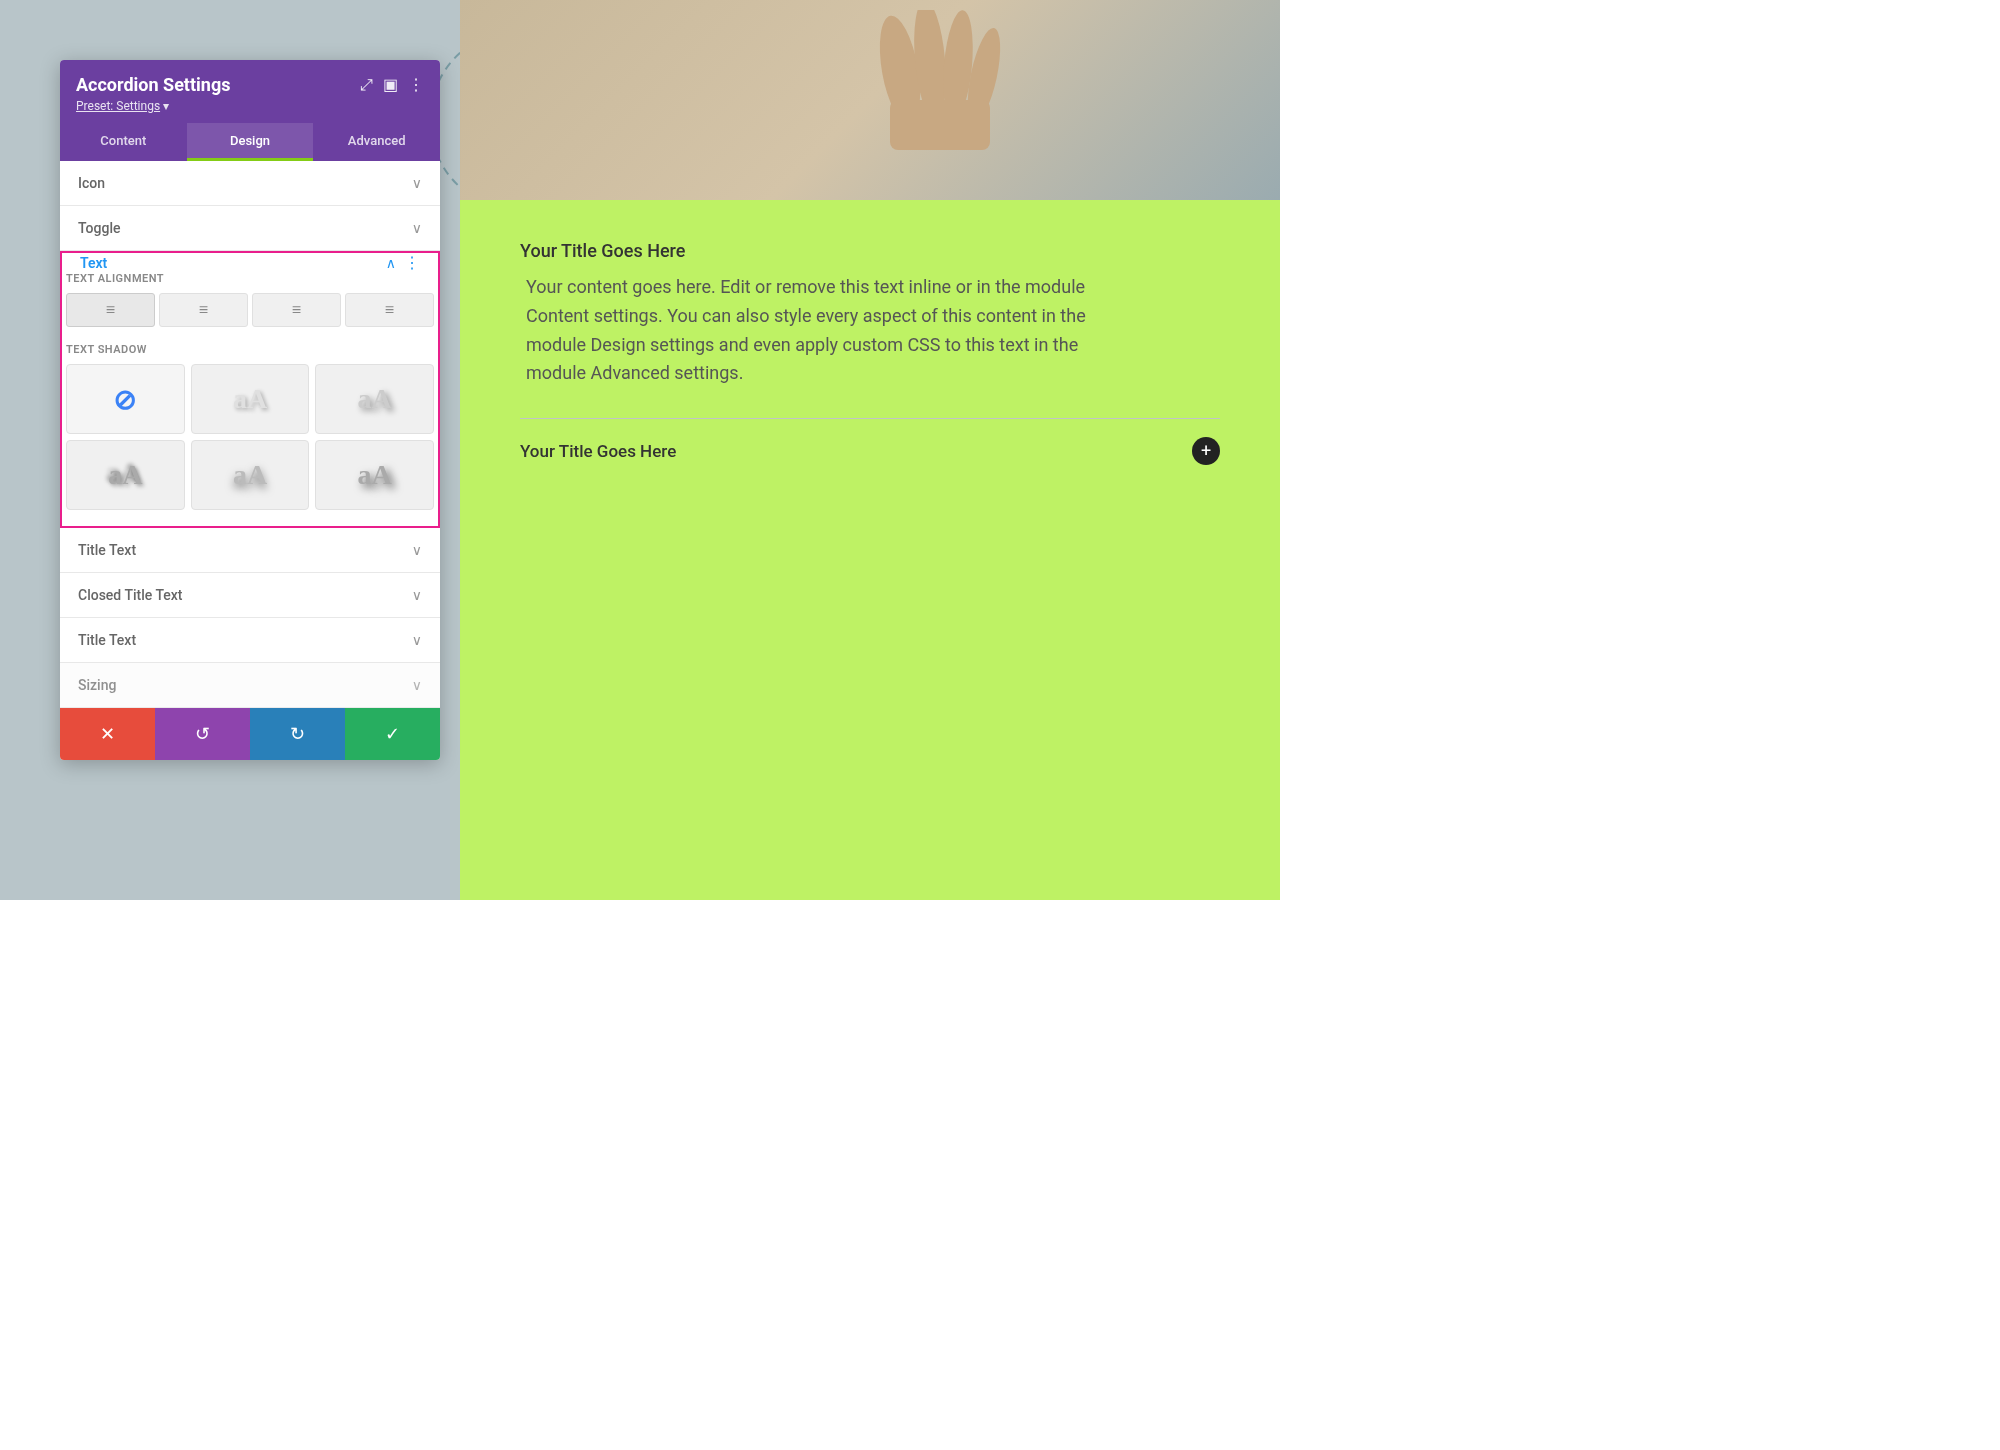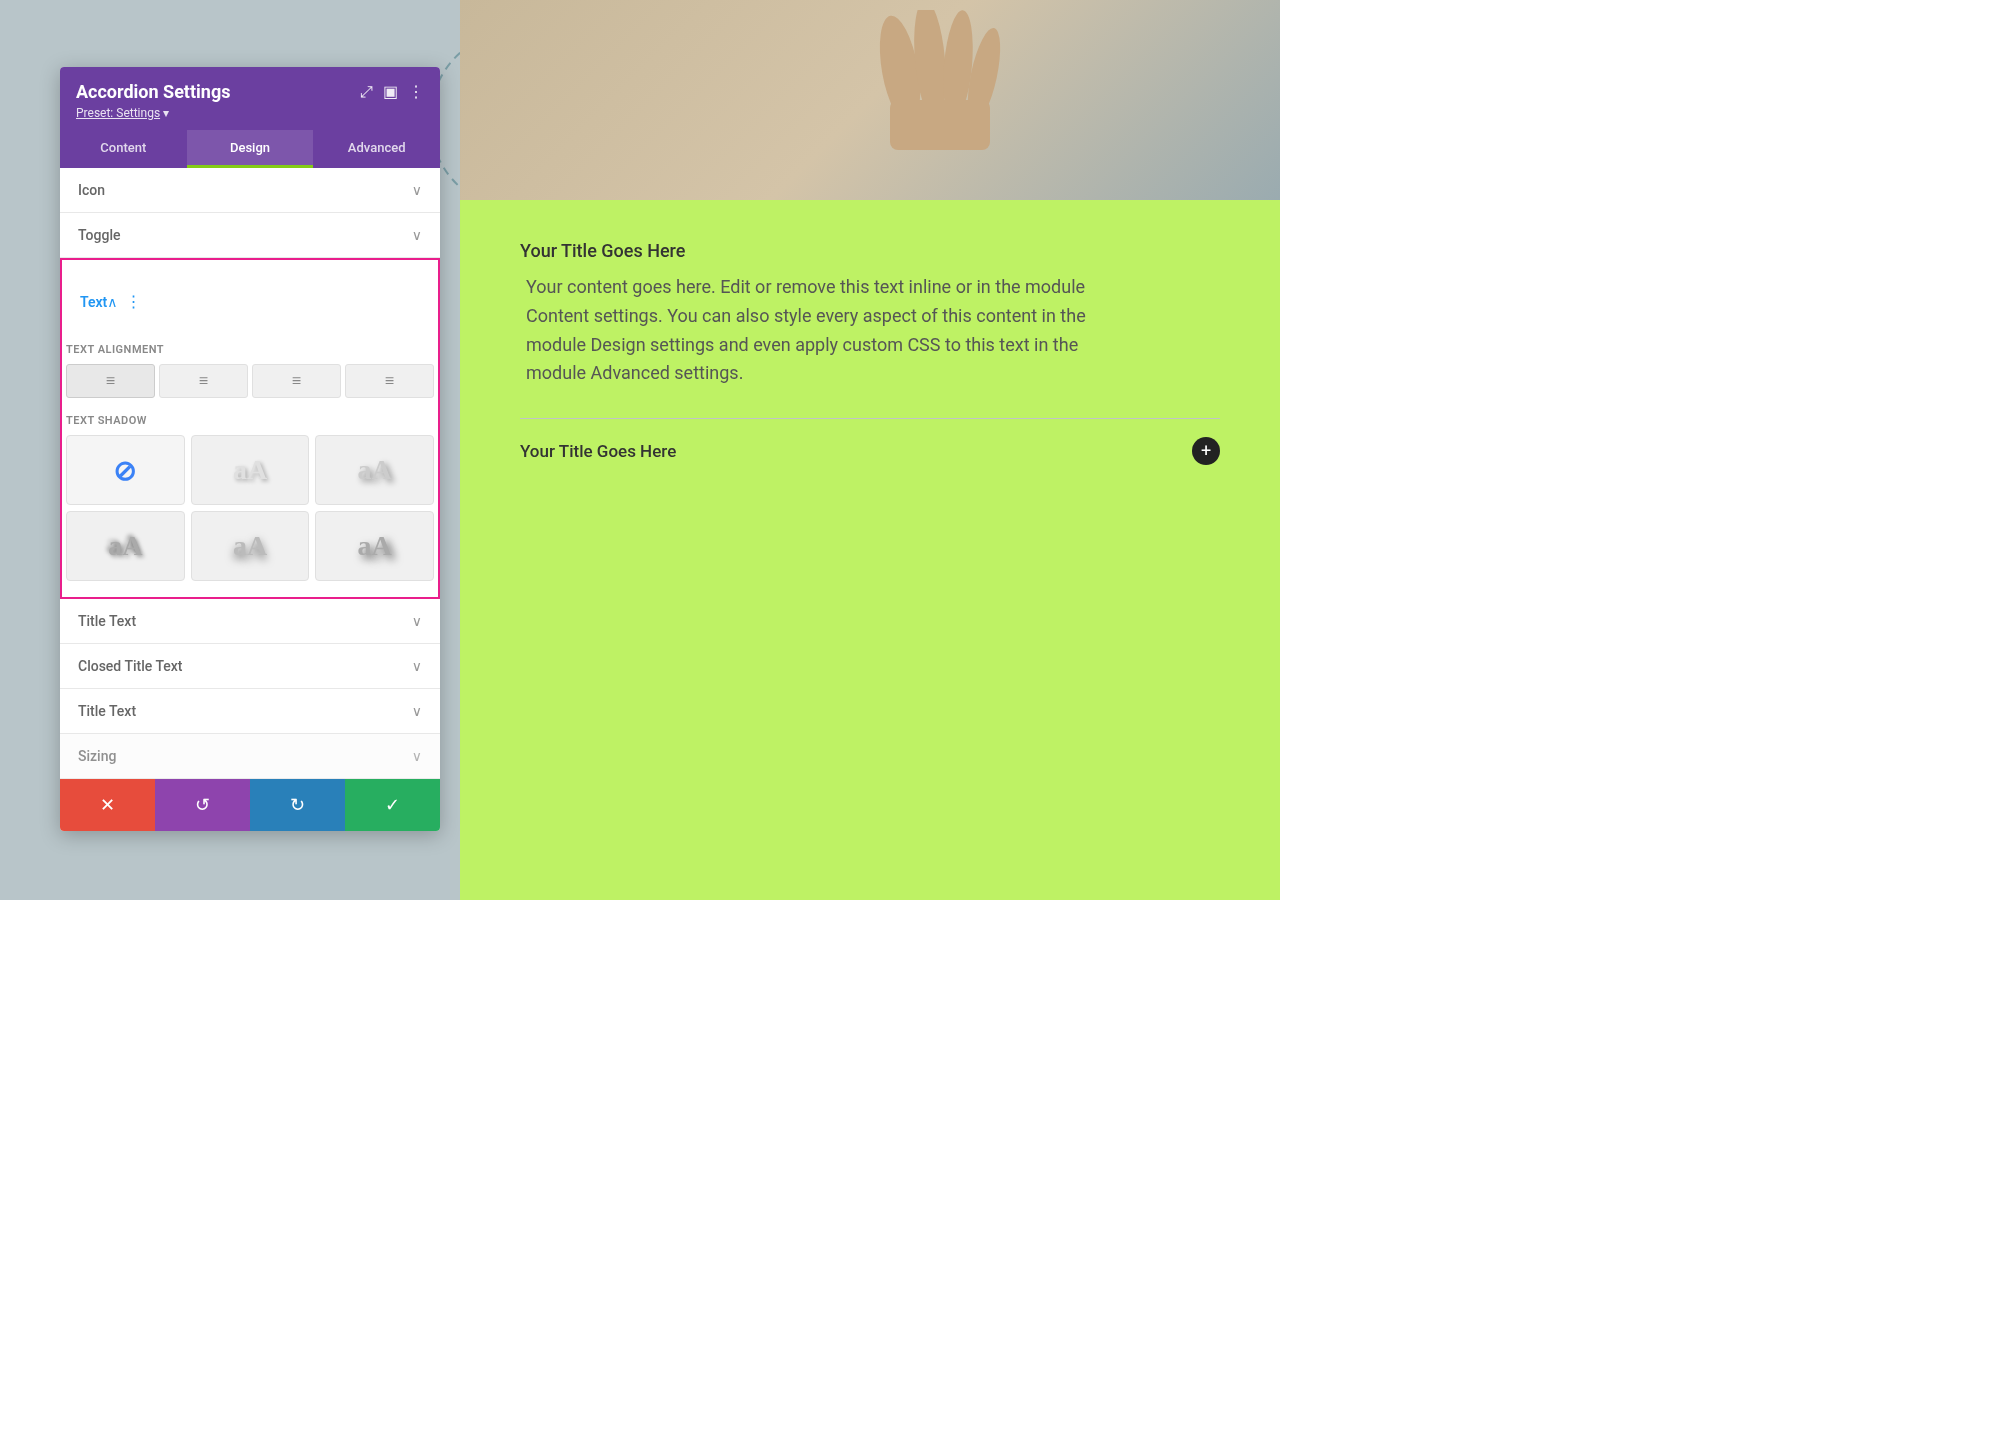--- a/index.html
+++ b/index.html
@@ -115,21 +115,20 @@
     .panel {
       position: absolute;
       top: 60px;
       left: 60px;
       width: 380px;
       background: #fff;
       z-index: 10;
       border-radius: 4px;
       overflow: hidden;
       box-shadow: 0 4px 20px rgba(0,0,0,0.25);
-      margin-top: 7px;
     }
 
     
     .panel-header {
       background: #6b3fa0;
       padding: 14px 16px 10px;
       color: white;
     }
     .panel-header-top {
       display: flex;
@@ -211,22 +210,22 @@
 
     
     .section-expanded {
       background: #fff;
       border: 2px solid #e91e8c;
       margin: 0;
     }
     .section-expanded-header {
       display: flex;
       align-items: center;
-      justify-content: flex-start;
-      padding: 32px 18px;
+      justify-content: space-between;
+      padding: 0 18px;
       cursor: pointer;
     }
     .section-expanded-title {
       font-size: 14px;
       color: #2196f3;
       font-weight: 600;
     }
     .section-expanded-icons {
       display: flex;
       gap: 8px;

